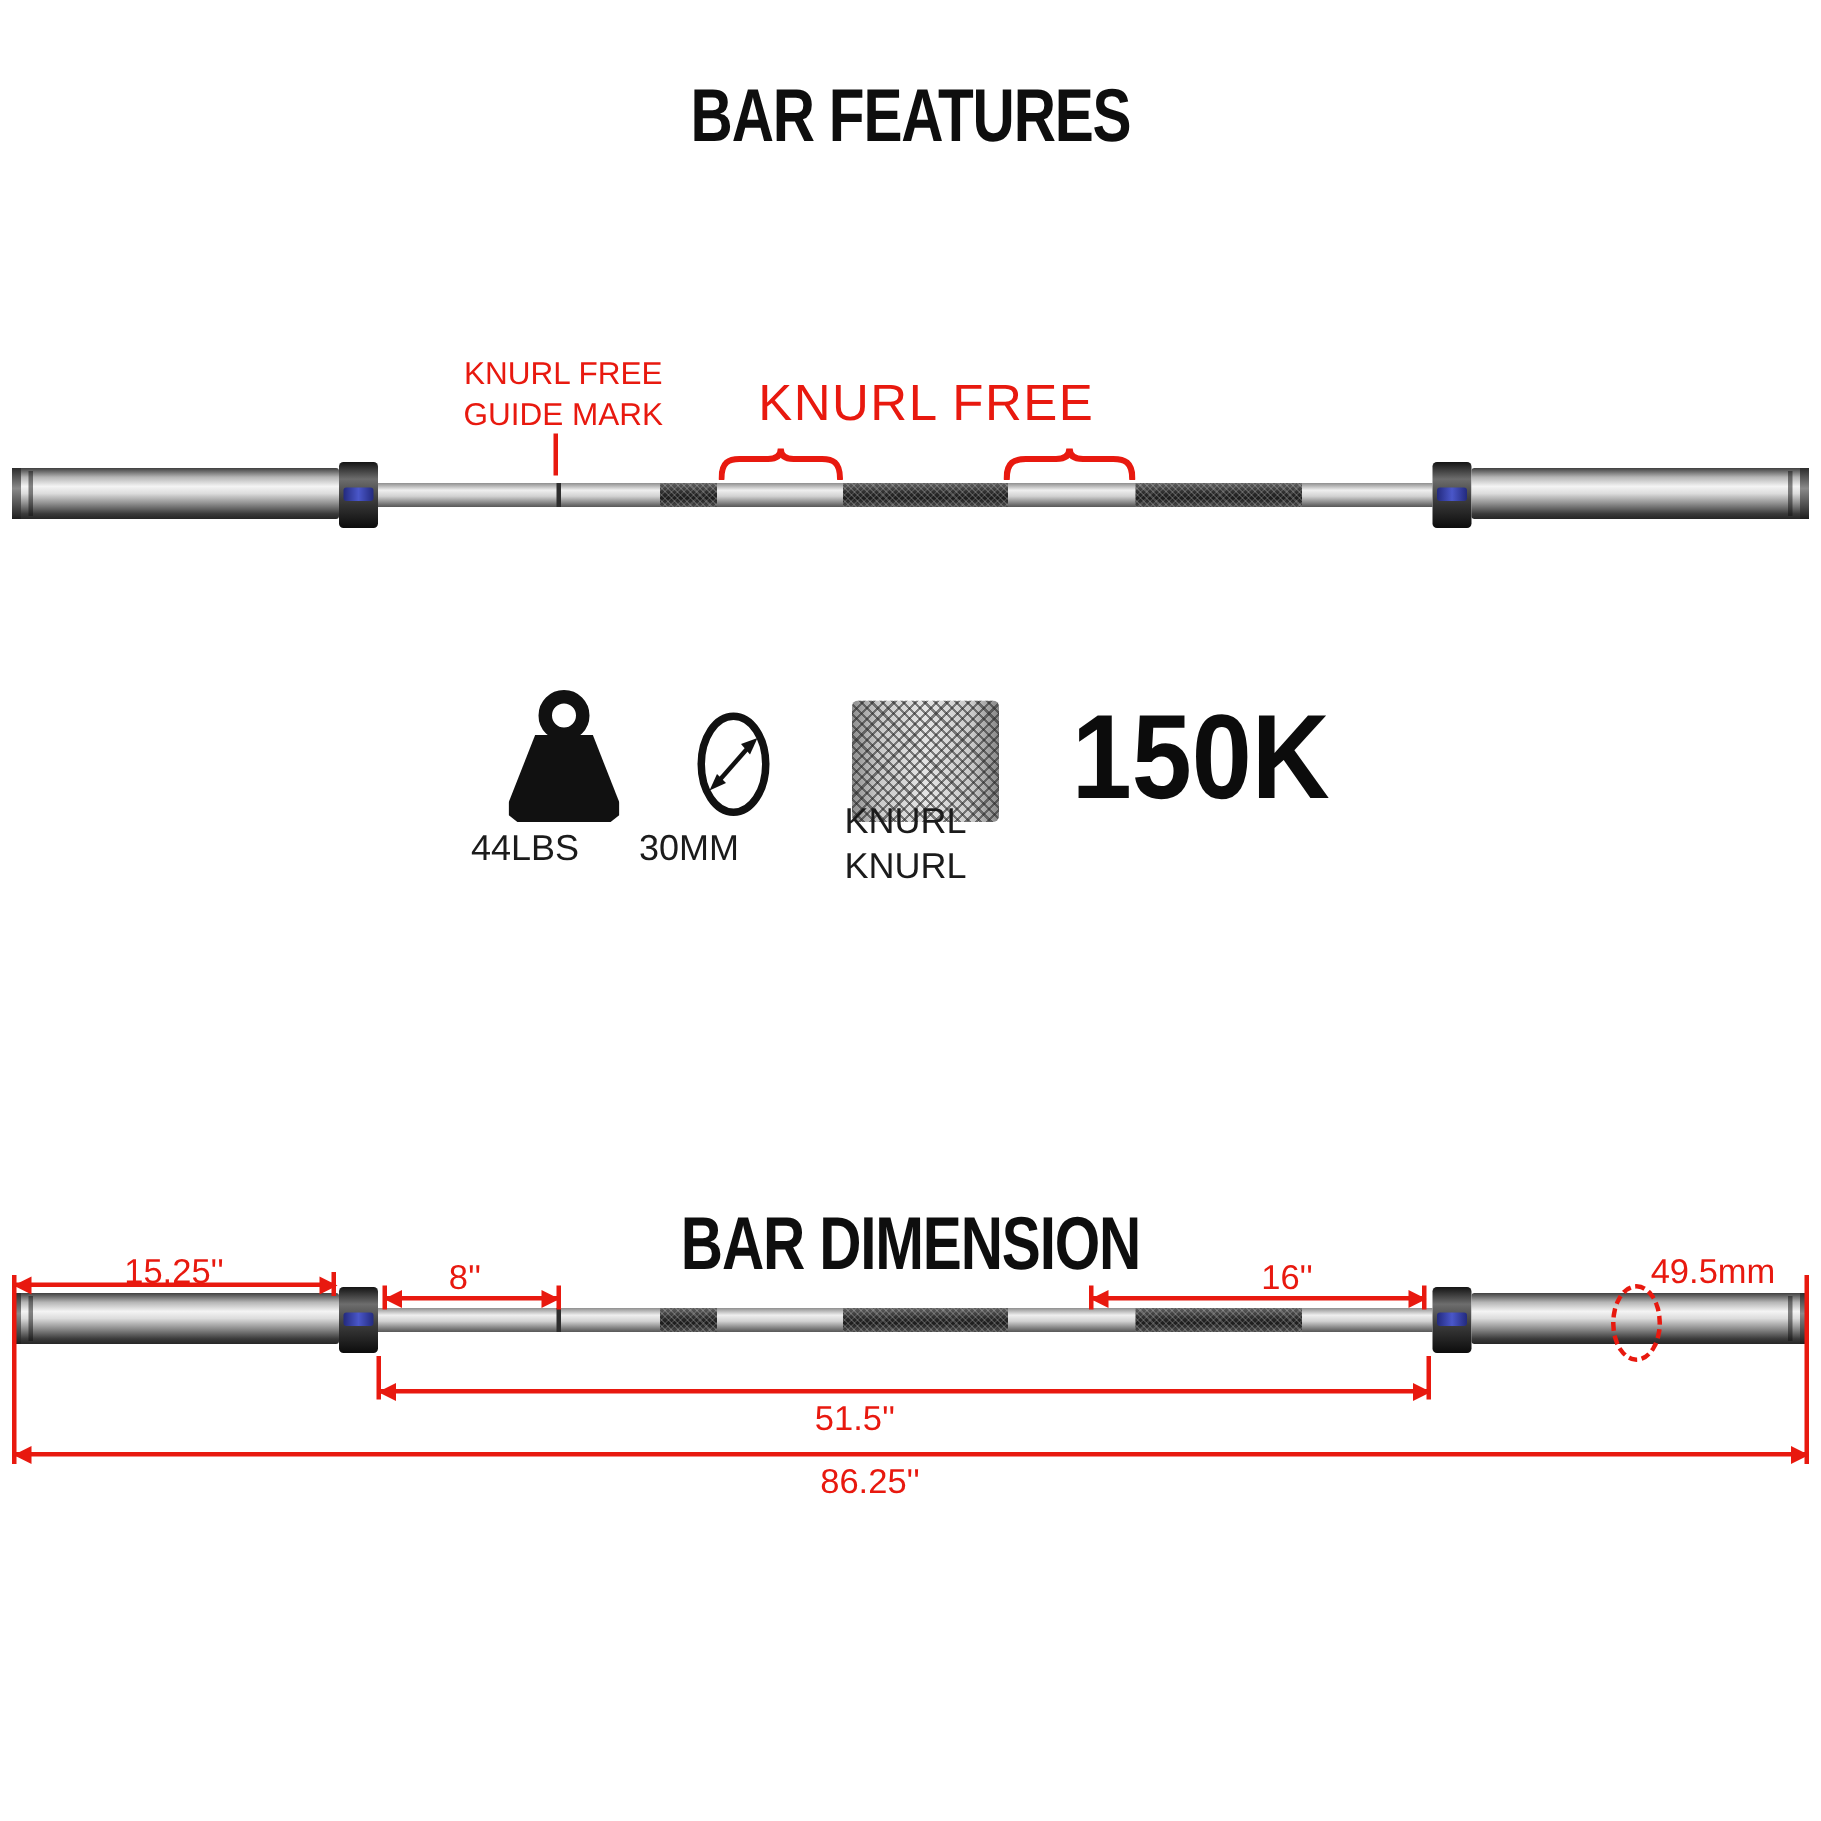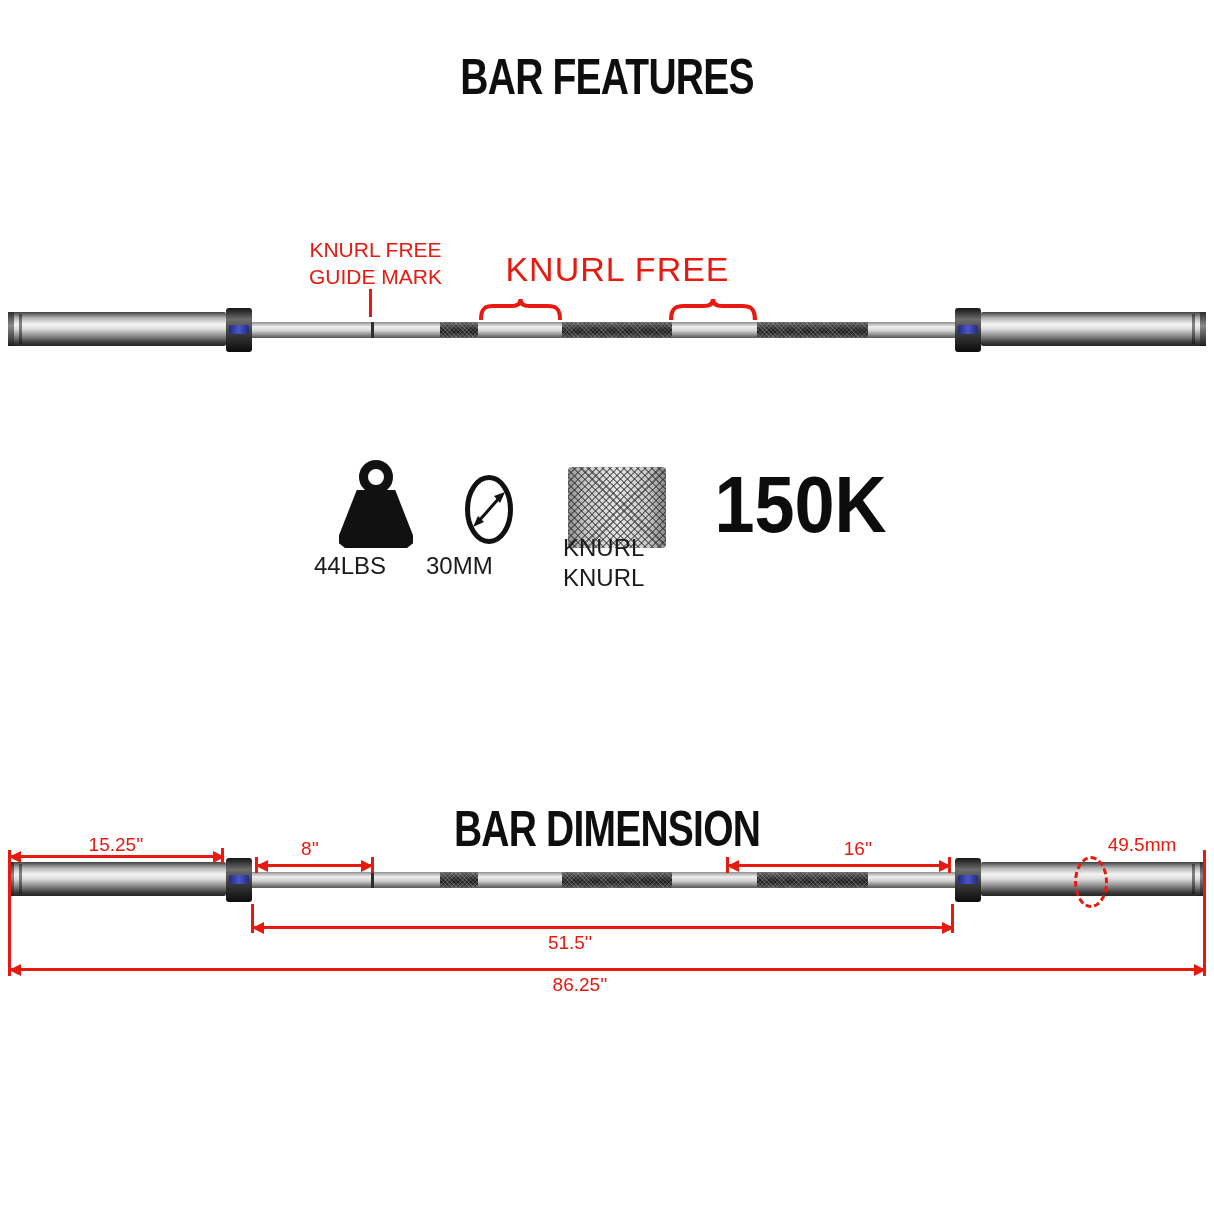--- a/index.html
+++ b/index.html
@@ -10,21 +10,21 @@
   .abs { position:absolute; }
 
   
   .big-title { position:absolute; left:0; width:100%; text-align:center; font-weight:bold;
                font-size:50px; letter-spacing:-1px; transform:scaleX(.78); color:var(--title,#0e0e0e); }
 
   
   .red-label { position:absolute; color:var(--red,#e8190f); text-align:center; }
   .guide-label { font-size:21px; line-height:27px; }
   .knurlfree-label { font-size:34px; letter-spacing:1px; }
-  .dim-label { font-size:19px; }
+  .dim-label { font-size:23px; }
   .pointer-line { position:absolute; width:3px; background:var(--red,#e8190f); z-index:6; }
   .brace { position:absolute; color:var(--red,#e8190f); z-index:6; }
 
   
   .dline { position:absolute; height:3px; background:var(--red,#e8190f); z-index:6; }
   .ah { position:absolute; top:-4px; width:0; height:0;
         border-top:6px solid transparent; border-bottom:6px solid transparent; }
   .ah.l { left:-1px; border-right:12px solid var(--red,#e8190f); }
   .ah.r { right:-1px; border-left:12px solid var(--red,#e8190f); }
   .vtick { position:absolute; width:3px; background:var(--red,#e8190f); z-index:6; }

